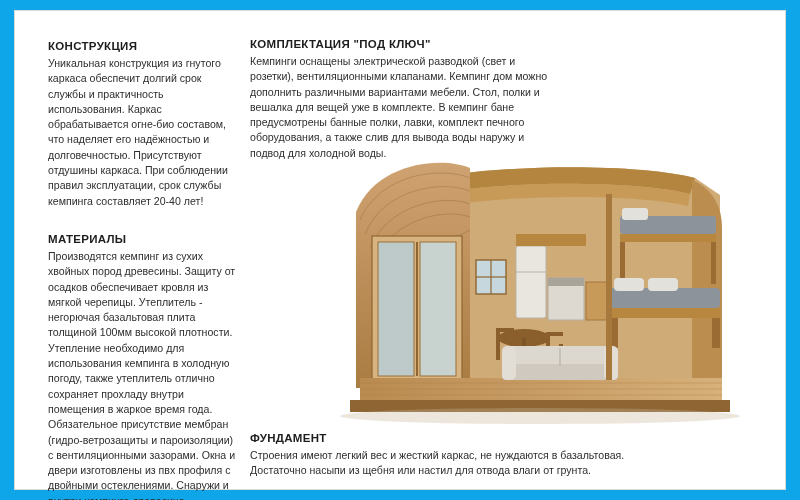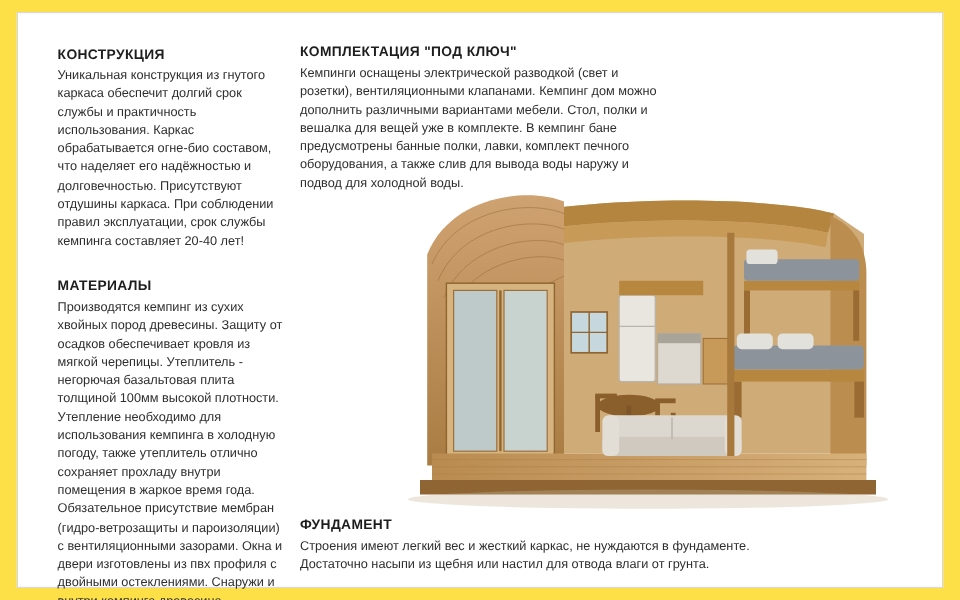--- a/index.html
+++ b/index.html
@@ -10,21 +10,21 @@
   body {
     width: 800px;
     height: 500px;
     overflow: hidden;
     font-family: "Liberation Sans", sans-serif;
   }
   .page {
     position: relative;
     width: 800px;
     height: 500px;
-    background: #fde047;
+    background: #0ea5e9;
     box-sizing: border-box;
   }
   .frame {
     position: absolute;
     left: 14px;
     top: 10px;
     width: 772px;
     height: 480px;
     border: 1px solid #d9d9d9;
     box-sizing: border-box;
@@ -102,21 +102,21 @@
     <p>Производятся кемпинг из сухих хвойных пород древесины. Защиту от осадков обеспечивает кровля из мягкой черепицы. Утеплитель - негорючая базальтовая плита толщиной 100мм высокой плотности. Утепление необходимо для использования кемпинга в холодную погоду, также утеплитель отлично сохраняет прохладу внутри помещения в жаркое время года. Обязательное присутствие мембран (гидро-ветрозащиты и пароизоляции) с вентиляционными зазорами. Окна и двери изготовлены из пвх профиля с двойными остеклениями. Снаружи и внутри кемпинга древесина обработана экологичными  защитными материалами.</p>
   </div>
 
   <div class="block" id="block-turnkey">
     <h3>КОМПЛЕКТАЦИЯ "ПОД КЛЮЧ"</h3>
     <p>Кемпинги оснащены электрической разводкой (свет и розетки), вентиляционными клапанами. Кемпинг дом можно дополнить различными вариантами мебели. Стол, полки и вешалка для вещей уже в комплекте. В кемпинг бане предусмотрены банные полки, лавки, комплект печного оборудования, а также слив для вывода воды наружу и подвод для холодной воды.</p>
   </div>
 
   <div class="block" id="block-foundation">
     <h3>ФУНДАМЕНТ</h3>
-    <p>Строения имеют легкий вес и жесткий каркас, не нуждаются в фундаменте. Достаточно насыпи из щебня или настил для отвода влаги от грунта.</p>
+    <p>Строения имеют легкий вес и жесткий каркас, не нуждаются в базальтовая. Достаточно насыпи из щебня или настил для отвода влаги от грунта.</p>
   </div>
 
   <div class="illus">
     <svg width="440" height="285" viewBox="0 0 440 285" xmlns="http://www.w3.org/2000/svg">
       <defs>
         <linearGradient id="roofGrad" x1="0" y1="0" x2="0" y2="1">
           <stop offset="0%" stop-color="#cfa271"></stop>
           <stop offset="100%" stop-color="#a97c43"></stop>
         </linearGradient>
         <linearGradient id="floorGrad" x1="0" y1="0" x2="1" y2="0">

